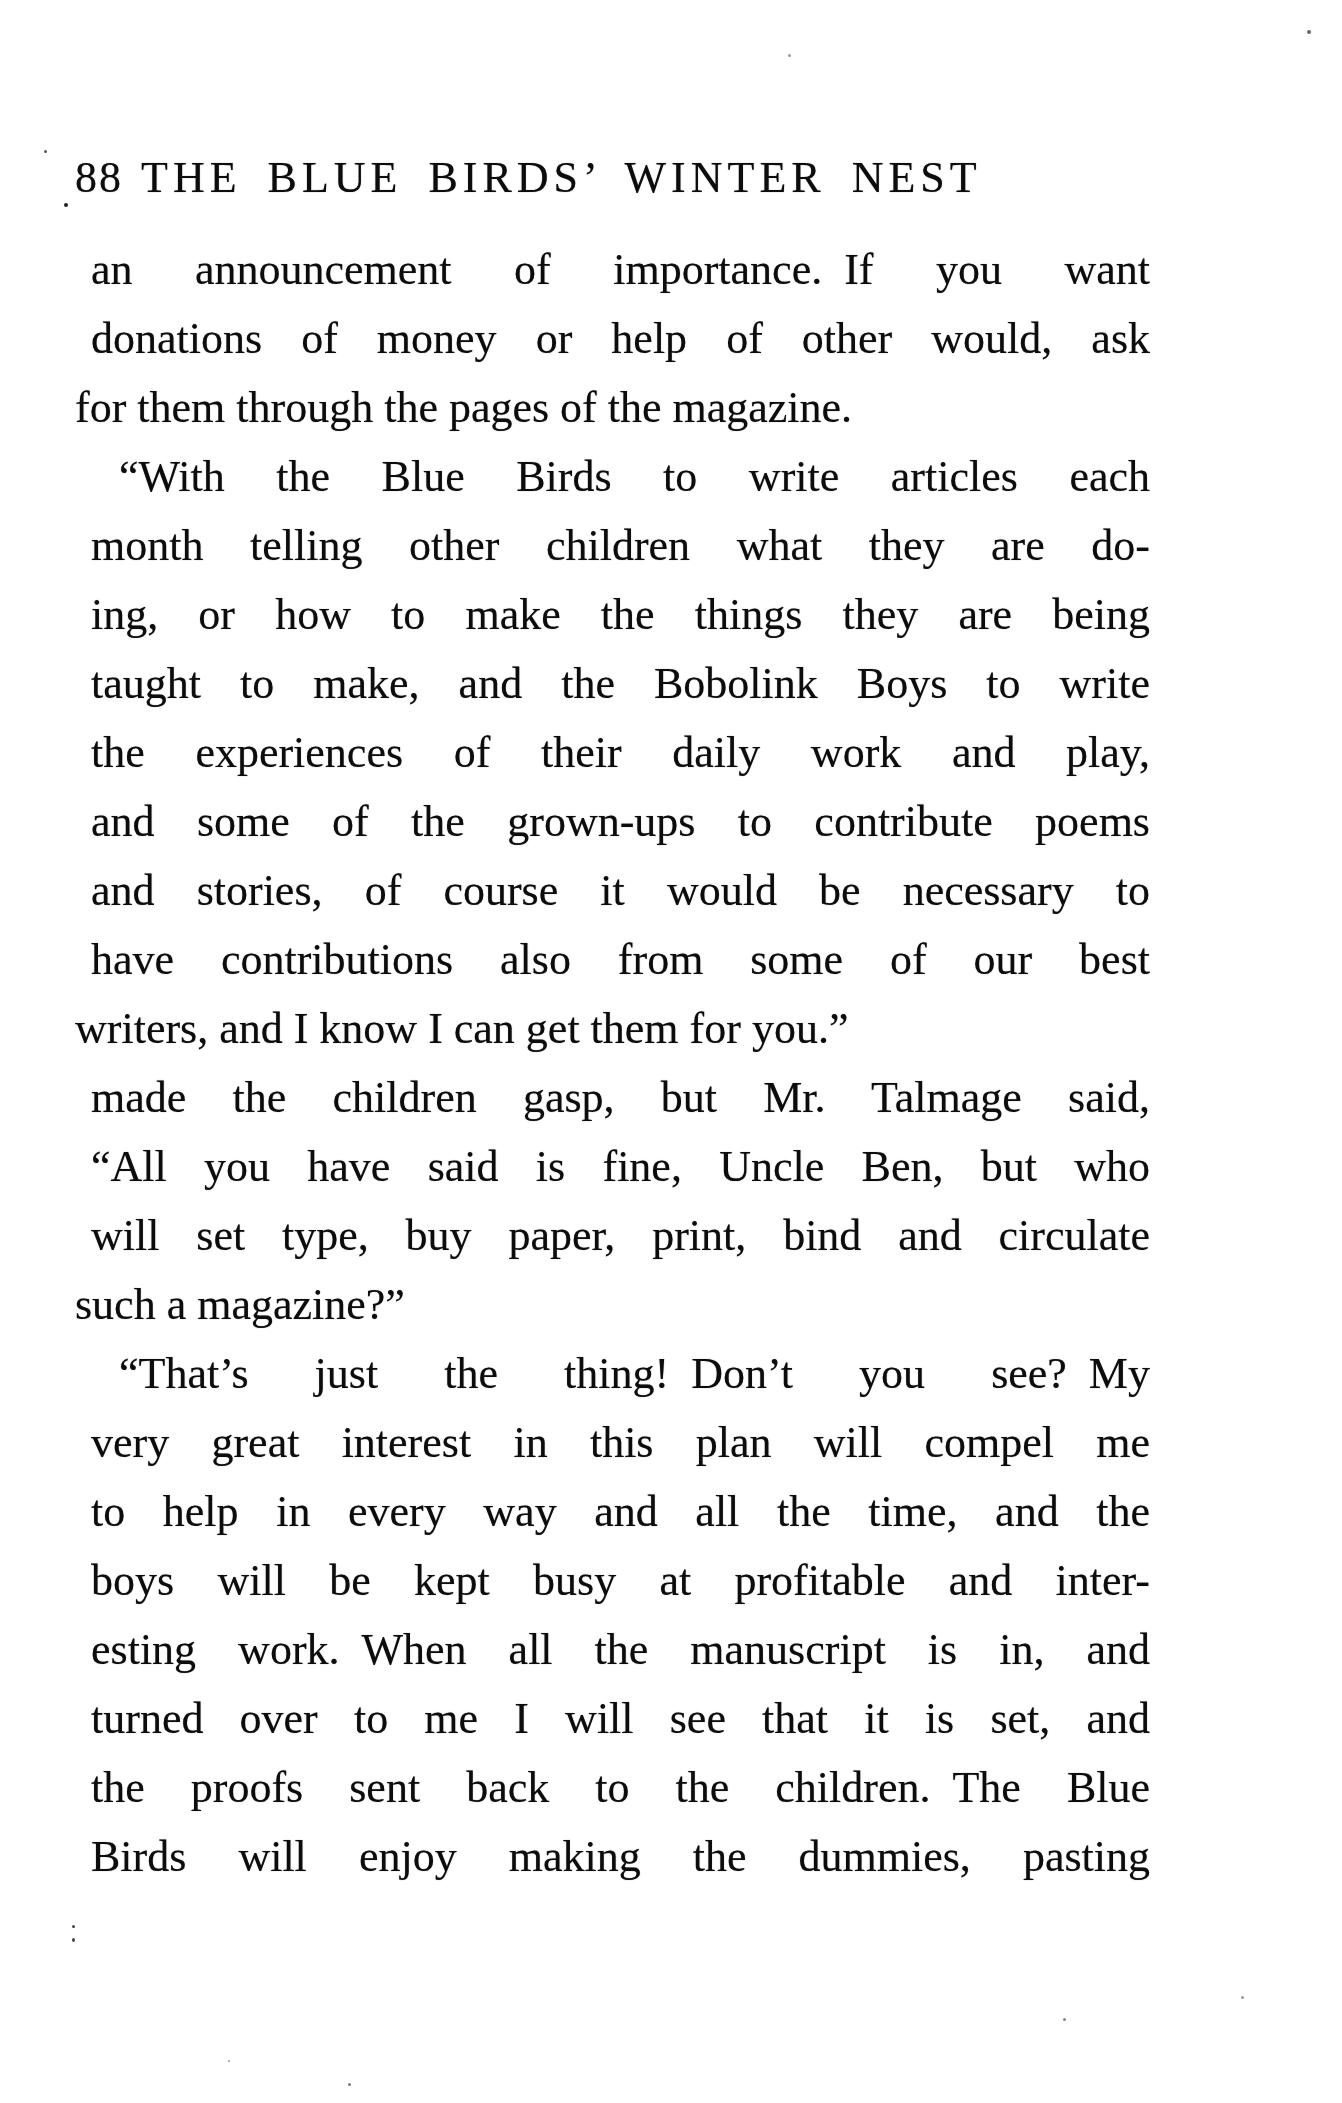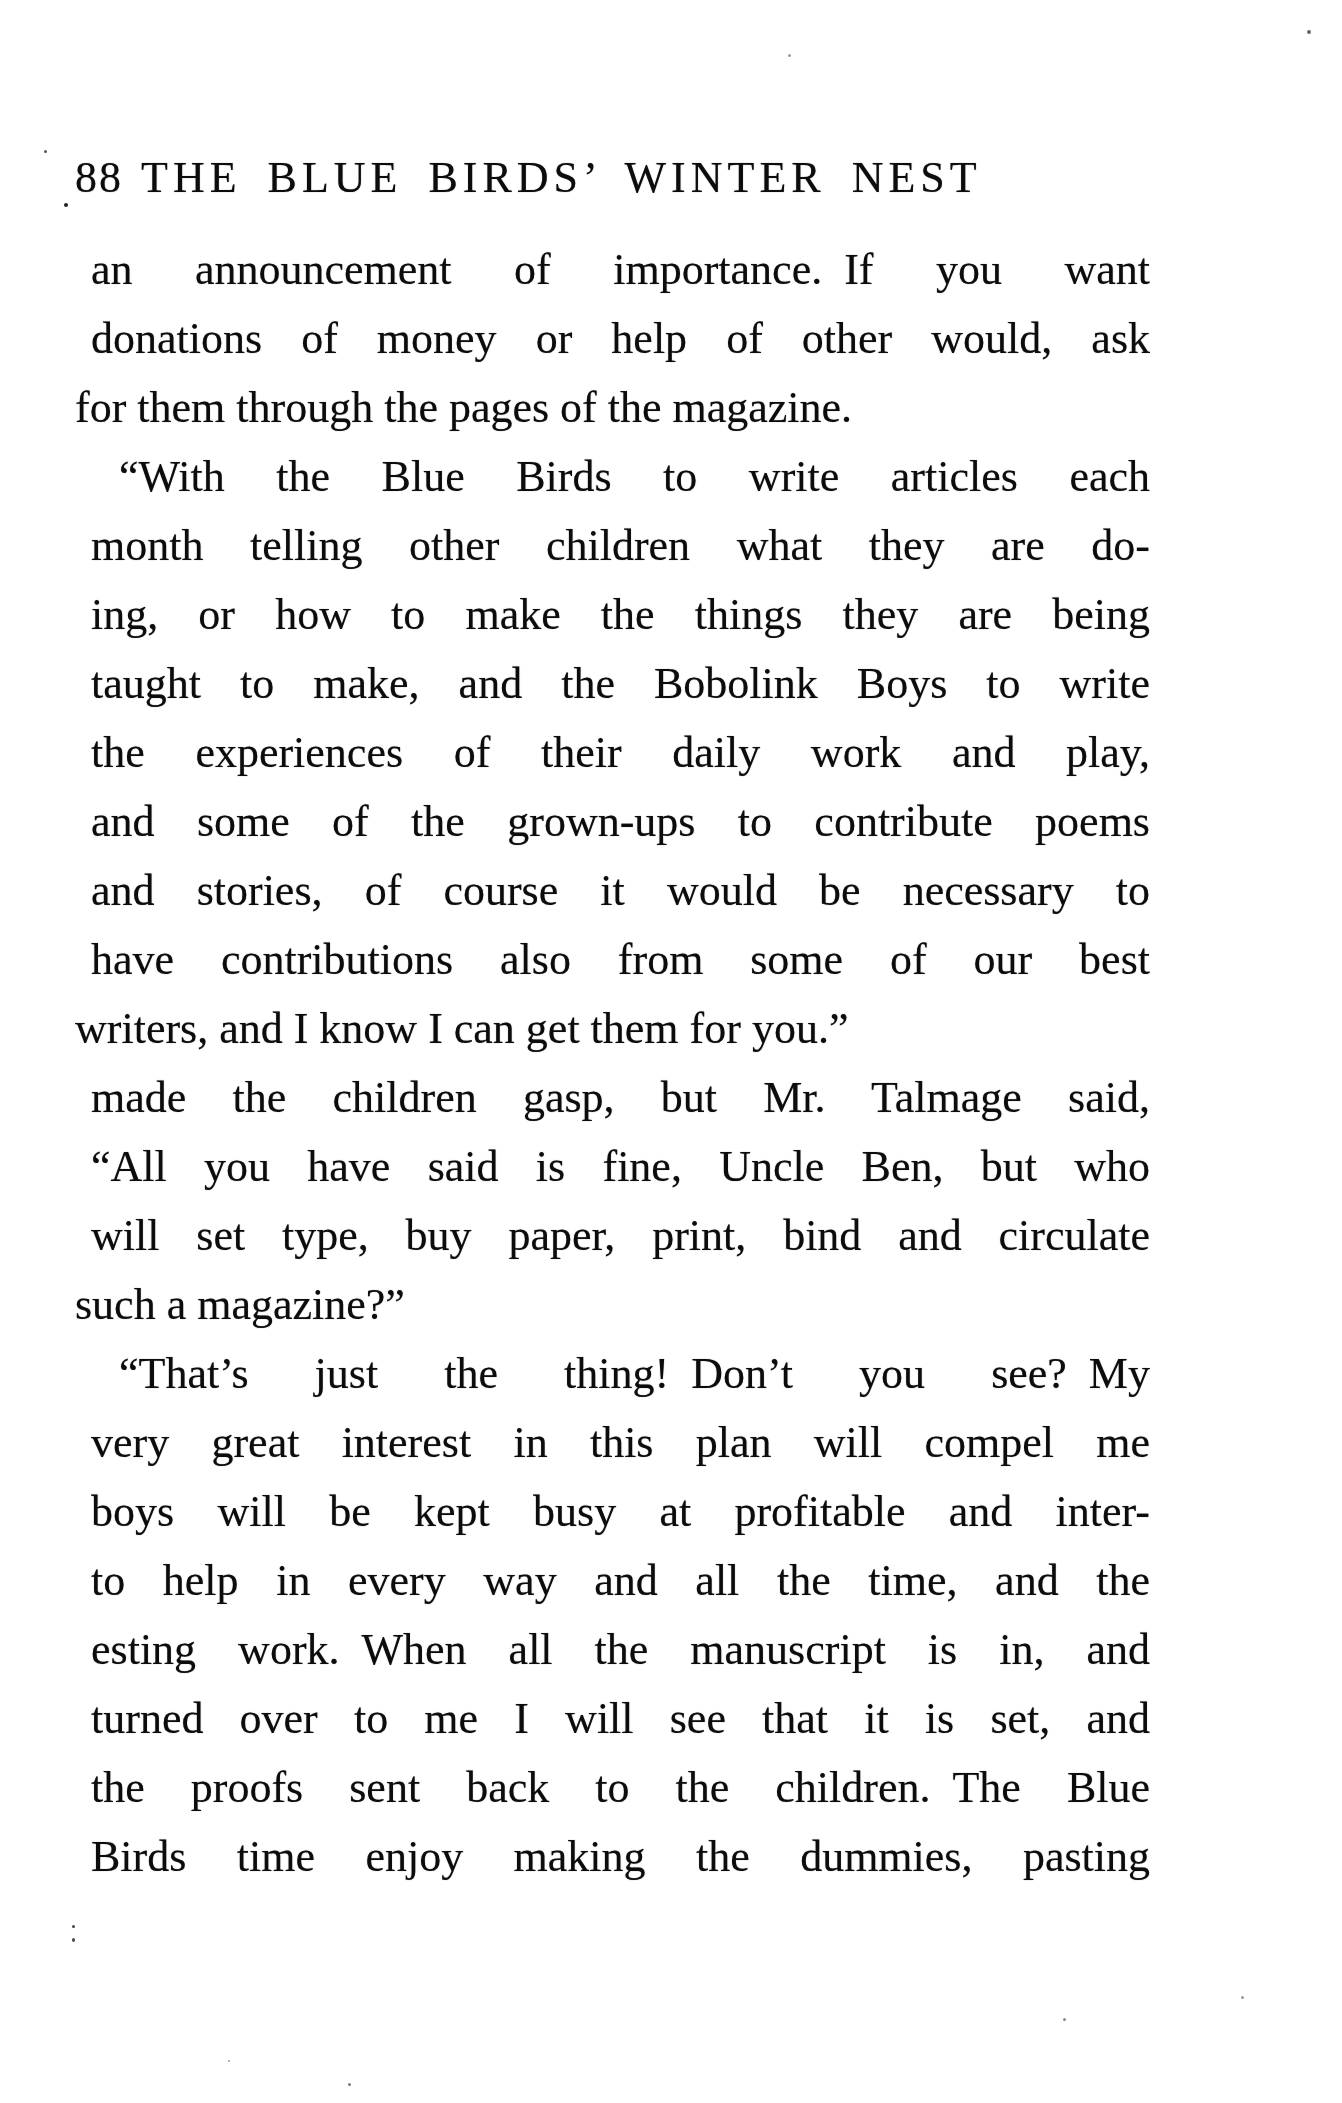--- a/index.html
+++ b/index.html
@@ -88,26 +88,26 @@
     <p class="line j">and some of the grown-ups to contribute poems</p>
     <p class="line j">and stories, of course it would be necessary to</p>
     <p class="line j">have contributions also from some of our best</p>
     <p class="line pe">writers, and I know I can get them for you.”</p>
     <p class="line j">made the children gasp, but Mr. Talmage said,</p>
     <p class="line j">“All you have said is fine, Uncle Ben, but who</p>
     <p class="line j">will set type, buy paper, print, bind and circulate</p>
     <p class="line pe">such a magazine?”</p>
     <p class="line j in">“That’s just the thing! Don’t you see? My</p>
     <p class="line j">very great interest in this plan will compel me</p>
+    <p class="line j">to help in every way and all the time, and the</p>
     <p class="line j">boys will be kept busy at profitable and inter-</p>
-    <p class="line j">to help in every way and all the time, and the</p>
     <p class="line j">esting work. When all the manuscript is in, and</p>
     <p class="line j">turned over to me I will see that it is set, and</p>
     <p class="line j">the proofs sent back to the children. The Blue</p>
-    <p class="line j">Birds time enjoy making the dummies, pasting</p>
+    <p class="line j">Birds will enjoy making the dummies, pasting</p>
   </main>
 
   <div class="speck" style="left:64px;  top:203px;  width:4px; height:4px; background:#222;"></div>
   <div class="speck" style="left:44px;  top:150px;  width:3px; height:3px; background:#555;"></div>
   <div class="speck" style="left:1307px;top:30px;   width:4px; height:4px; background:#666;"></div>
   <div class="speck" style="left:788px; top:54px;   width:3px; height:3px; background:#999;"></div>
   <div class="speck" style="left:72px;  top:1925px; width:3px; height:3px; background:#444;"></div>
   <div class="speck" style="left:72px;  top:1938px; width:3px; height:4px; background:#444;"></div>
   <div class="speck" style="left:348px; top:2083px; width:3px; height:3px; background:#777;"></div>
   <div class="speck" style="left:1063px;top:2018px; width:3px; height:3px; background:#888;"></div>

